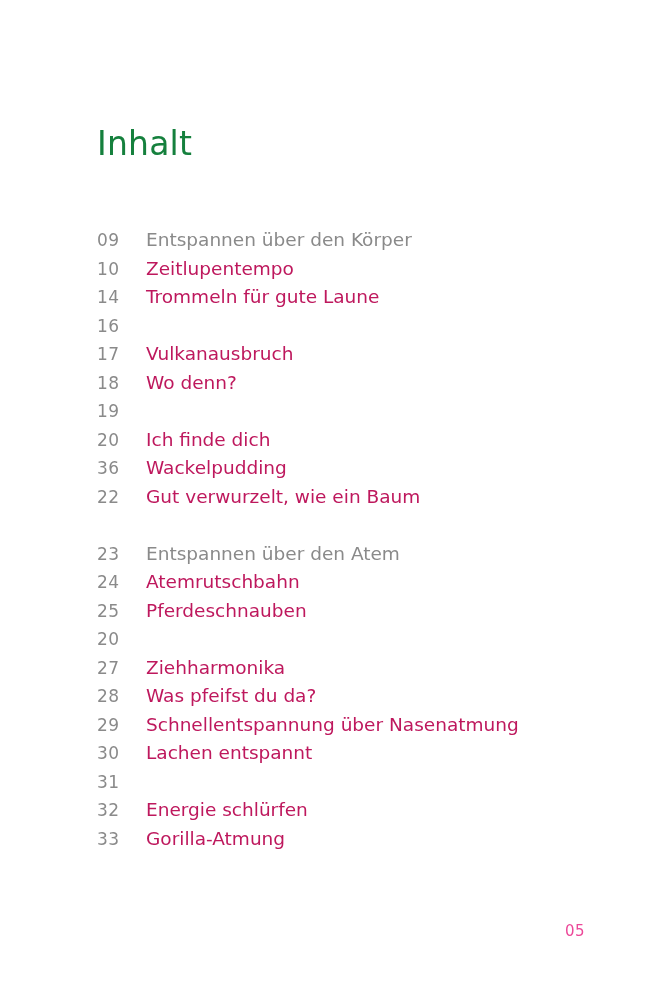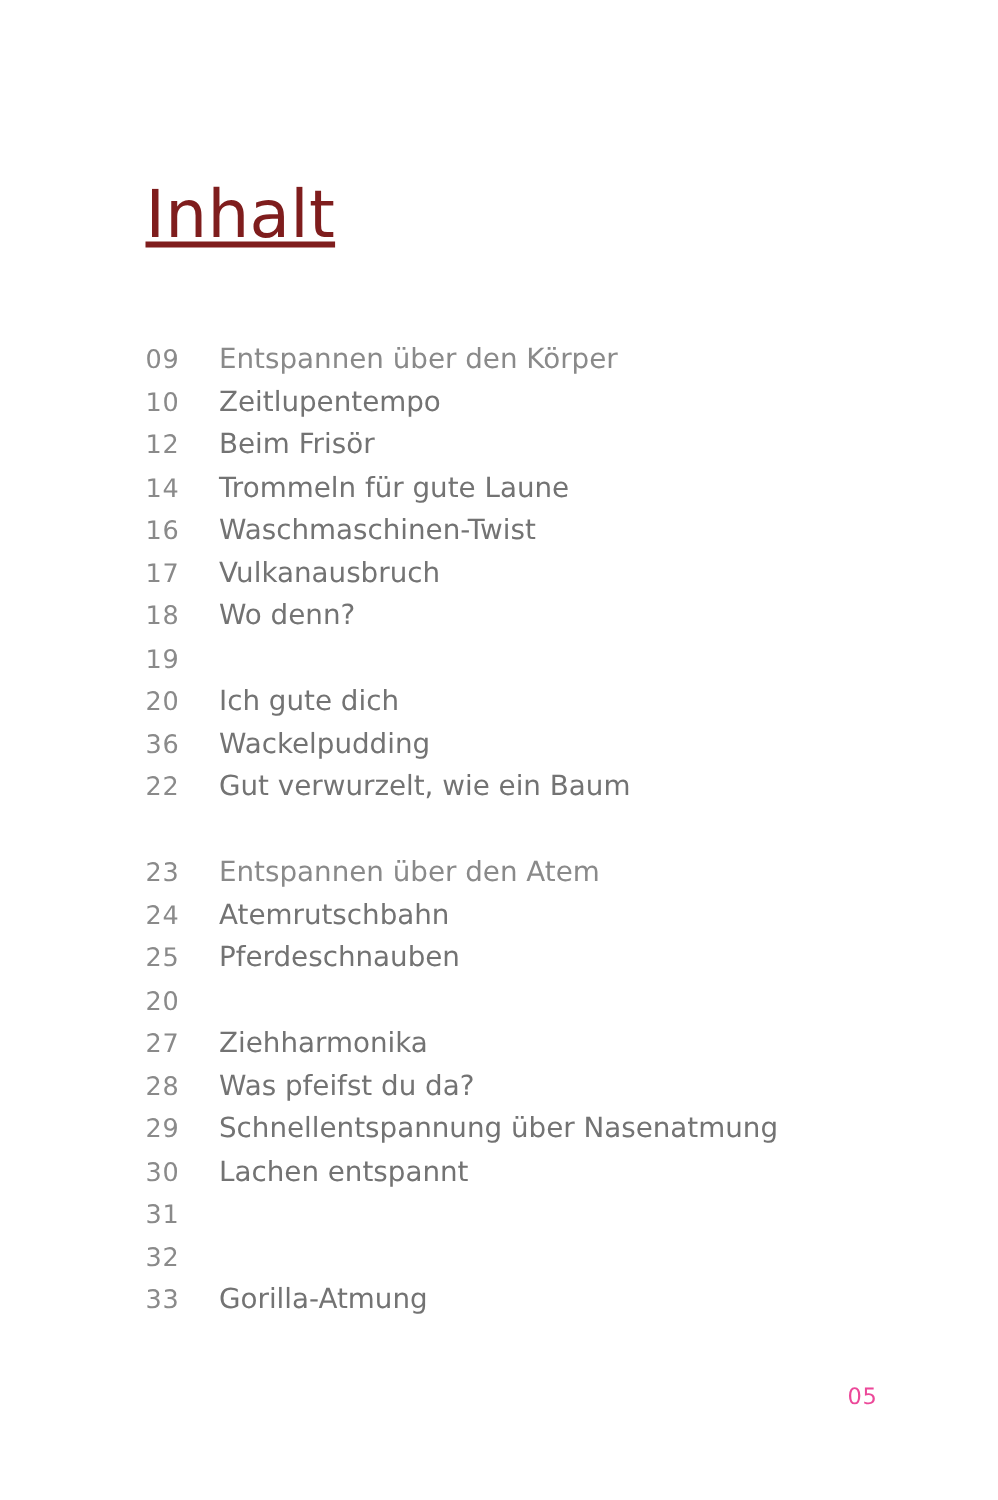--- a/index.html
+++ b/index.html
@@ -1,69 +1,64 @@
 <!DOCTYPE html>
 <html><head>
 <meta charset="utf-8">
 <style>
   html, body { margin: 0; padding: 0; background: #ffffff; }
   body { width: 665px; height: 1000px; position: relative; overflow: hidden;
          font-family: "DejaVu Sans", "Liberation Sans", sans-serif; color: #111111; }
-  .title { position: absolute; left: 97px; top: 122px; font-size: 44px; font-weight: normal;
-           letter-spacing: 0.2px; color: #7f1d1d; margin: 0; line-height: 44px; text-decoration: underline; }
+  .title { position: absolute; left: 97px; top: 122px; font-size: 33px; font-weight: normal;
+           letter-spacing: 0.2px; color: #15803d; margin: 0; line-height: 44px; }
   .toc { position: absolute; left: 97px; top: 226px; }
   .section { margin: 0; padding: 0; list-style: none; }
   .section + .section { margin-top: 28.5px; }
   .row { display: flex; align-items: flex-start; height: 28.5px; line-height: 28.5px; font-size: 18.5px; }
   .num { width: 49px; color: #8a8a8a; font-size: 17px; letter-spacing: 0.5px; }
-  .label { color: #737373; white-space: nowrap; }
+  .label { color: #be185d; white-space: nowrap; }
   .row.heading .label { color: #8a8a8a; }
   .folio { position: absolute; left: 565px; top: 922px; font-size: 15px; color: #ec4899; letter-spacing: 0.5px; }
 </style>
 </head>
 <body>
 
 <h1 class="title">Inhalt</h1>
 
 <div class="toc">
   <ul class="section">
       <li class="row heading">
         <span class="num">09</span>
         <span class="label">Entspannen über den Körper</span>
       </li>
       <li class="row">
         <span class="num">10</span>
         <span class="label">Zeitlupentempo</span>
       </li>
       <li class="row">
-        <span class="num">12</span>
-        <span class="label">Beim Frisör</span>
-      </li>
-      <li class="row">
         <span class="num">14</span>
         <span class="label">Trommeln für gute Laune</span>
       </li>
       <li class="row">
         <span class="num">16</span>
-        <span class="label">Waschmaschinen-Twist</span>
       </li>
       <li class="row">
         <span class="num">17</span>
         <span class="label">Vulkanausbruch</span>
       </li>
       <li class="row">
         <span class="num">18</span>
         <span class="label">Wo denn?</span>
       </li>
       <li class="row">
         <span class="num">19</span>
       </li>
       <li class="row">
         <span class="num">20</span>
-        <span class="label">Ich gute dich</span>
+        <span class="label">Ich finde dich</span>
       </li>
       <li class="row">
         <span class="num">36</span>
         <span class="label">Wackelpudding</span>
       </li>
       <li class="row">
         <span class="num">22</span>
         <span class="label">Gut verwurzelt, wie ein Baum</span>
       </li>
     </ul>
@@ -97,20 +92,21 @@
       </li>
       <li class="row">
         <span class="num">30</span>
         <span class="label">Lachen entspannt</span>
       </li>
       <li class="row">
         <span class="num">31</span>
       </li>
       <li class="row">
         <span class="num">32</span>
+        <span class="label">Energie schlürfen</span>
       </li>
       <li class="row">
         <span class="num">33</span>
         <span class="label">Gorilla-Atmung</span>
       </li>
     </ul>
 </div>
 
 <div class="folio">05</div>
 

